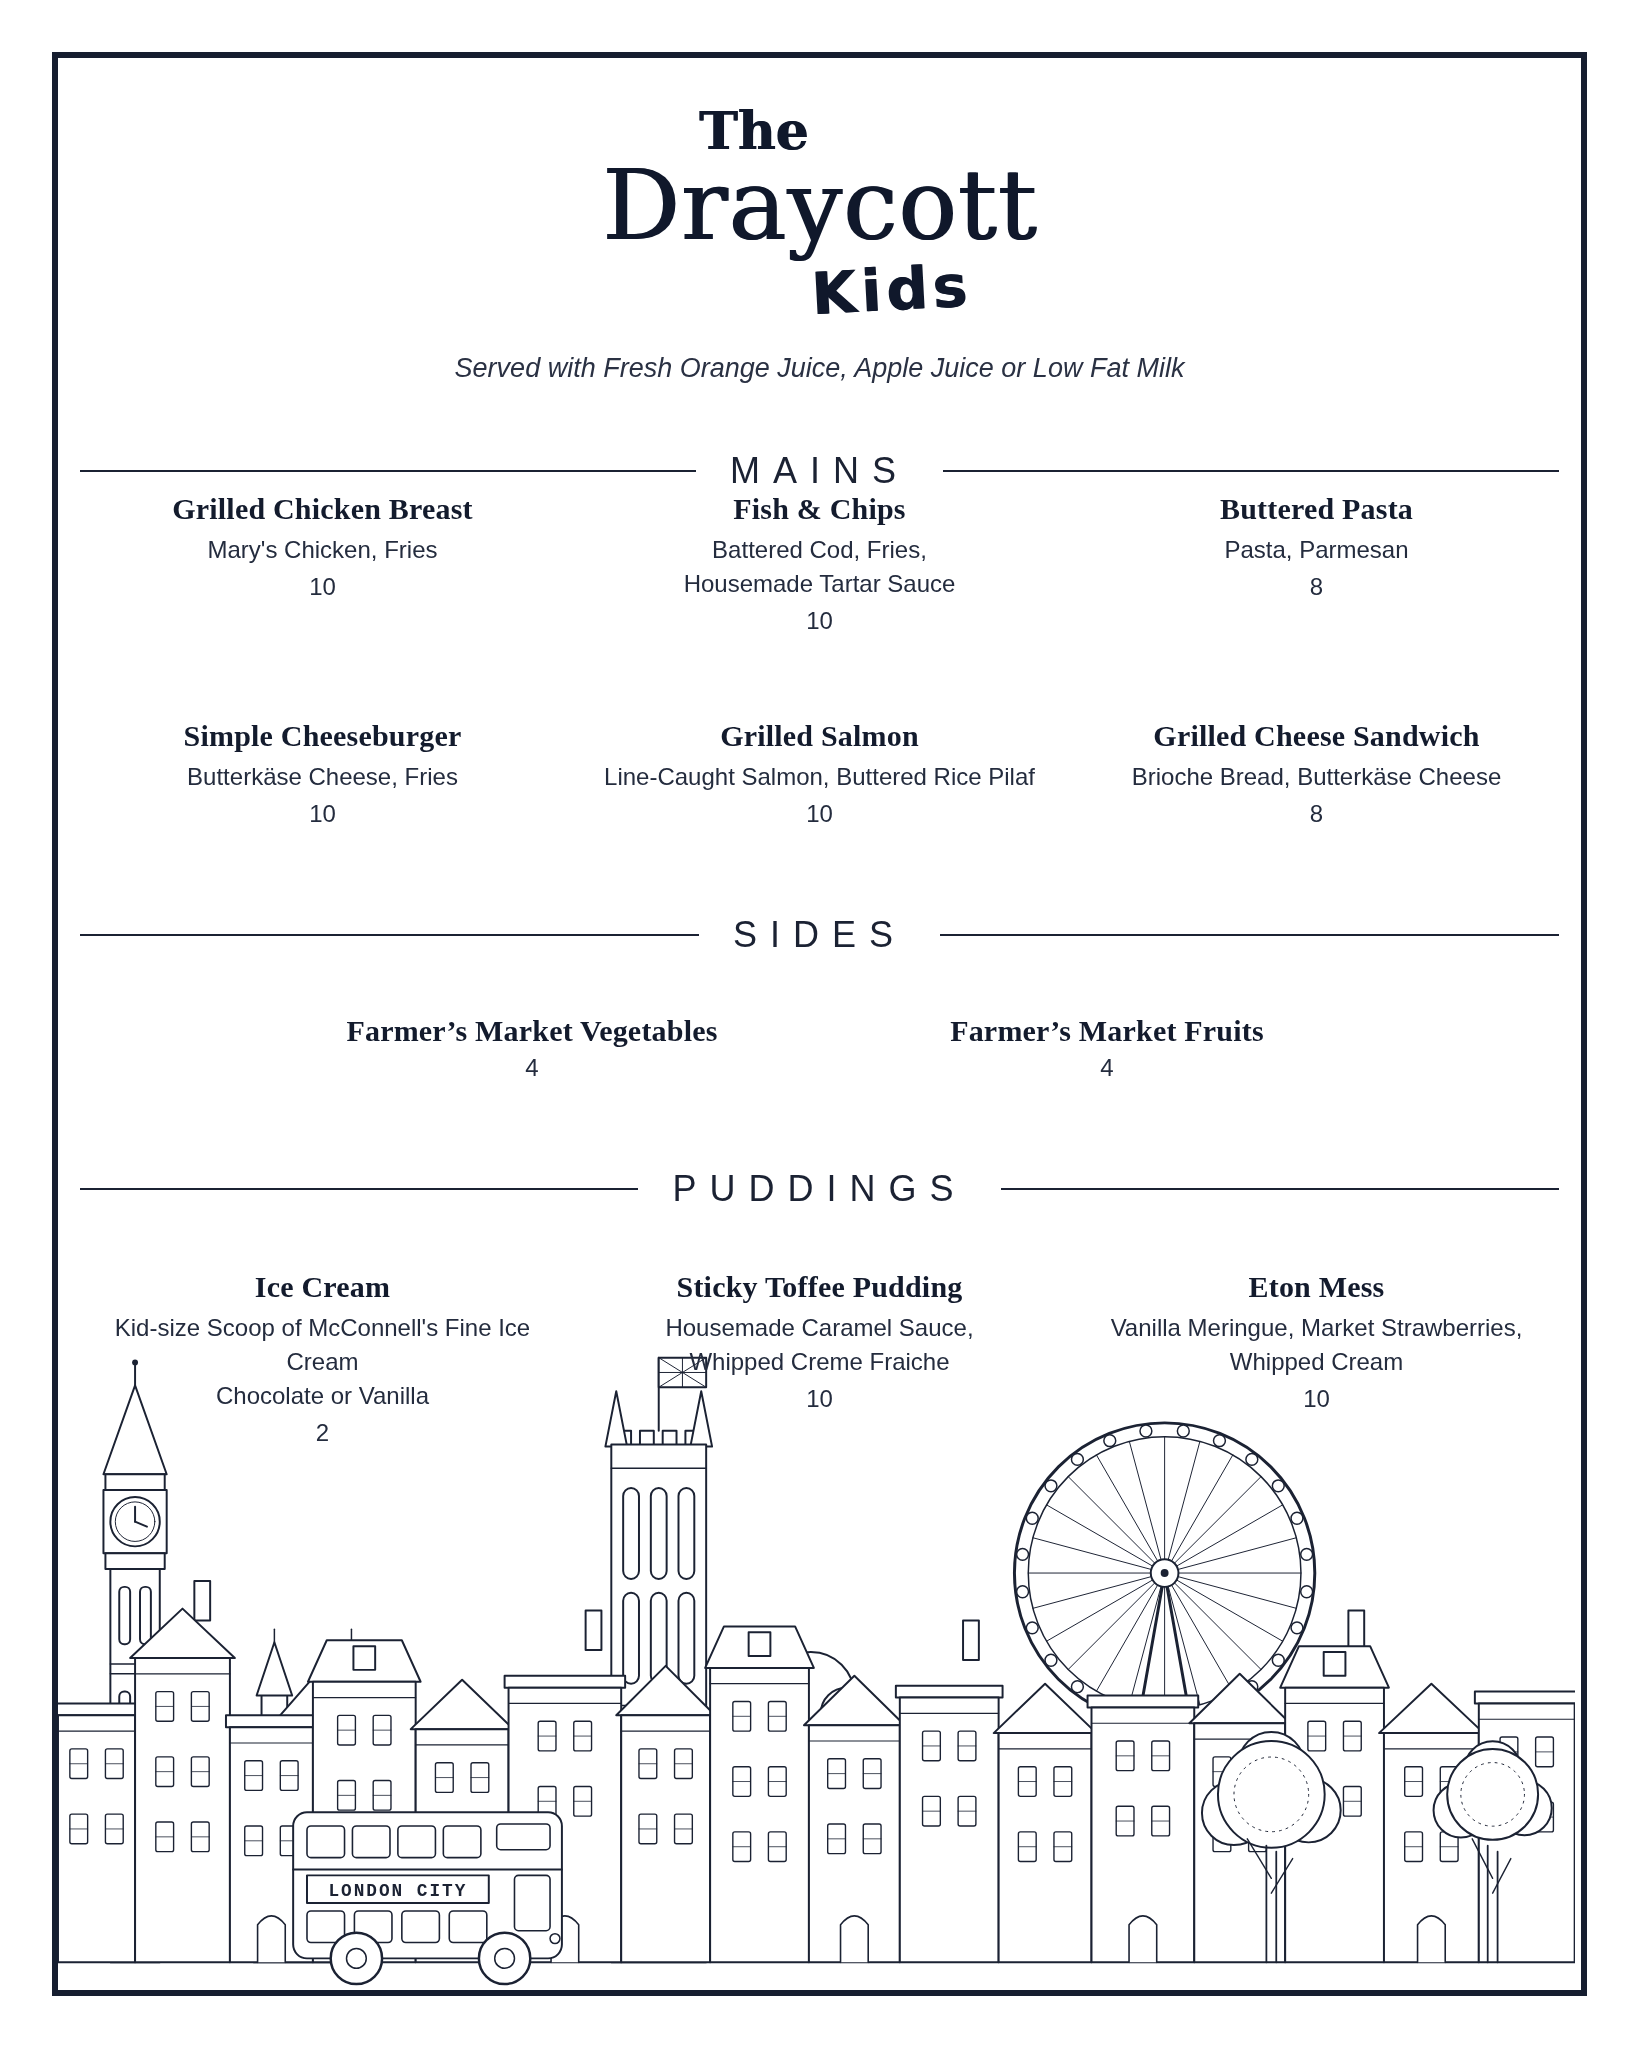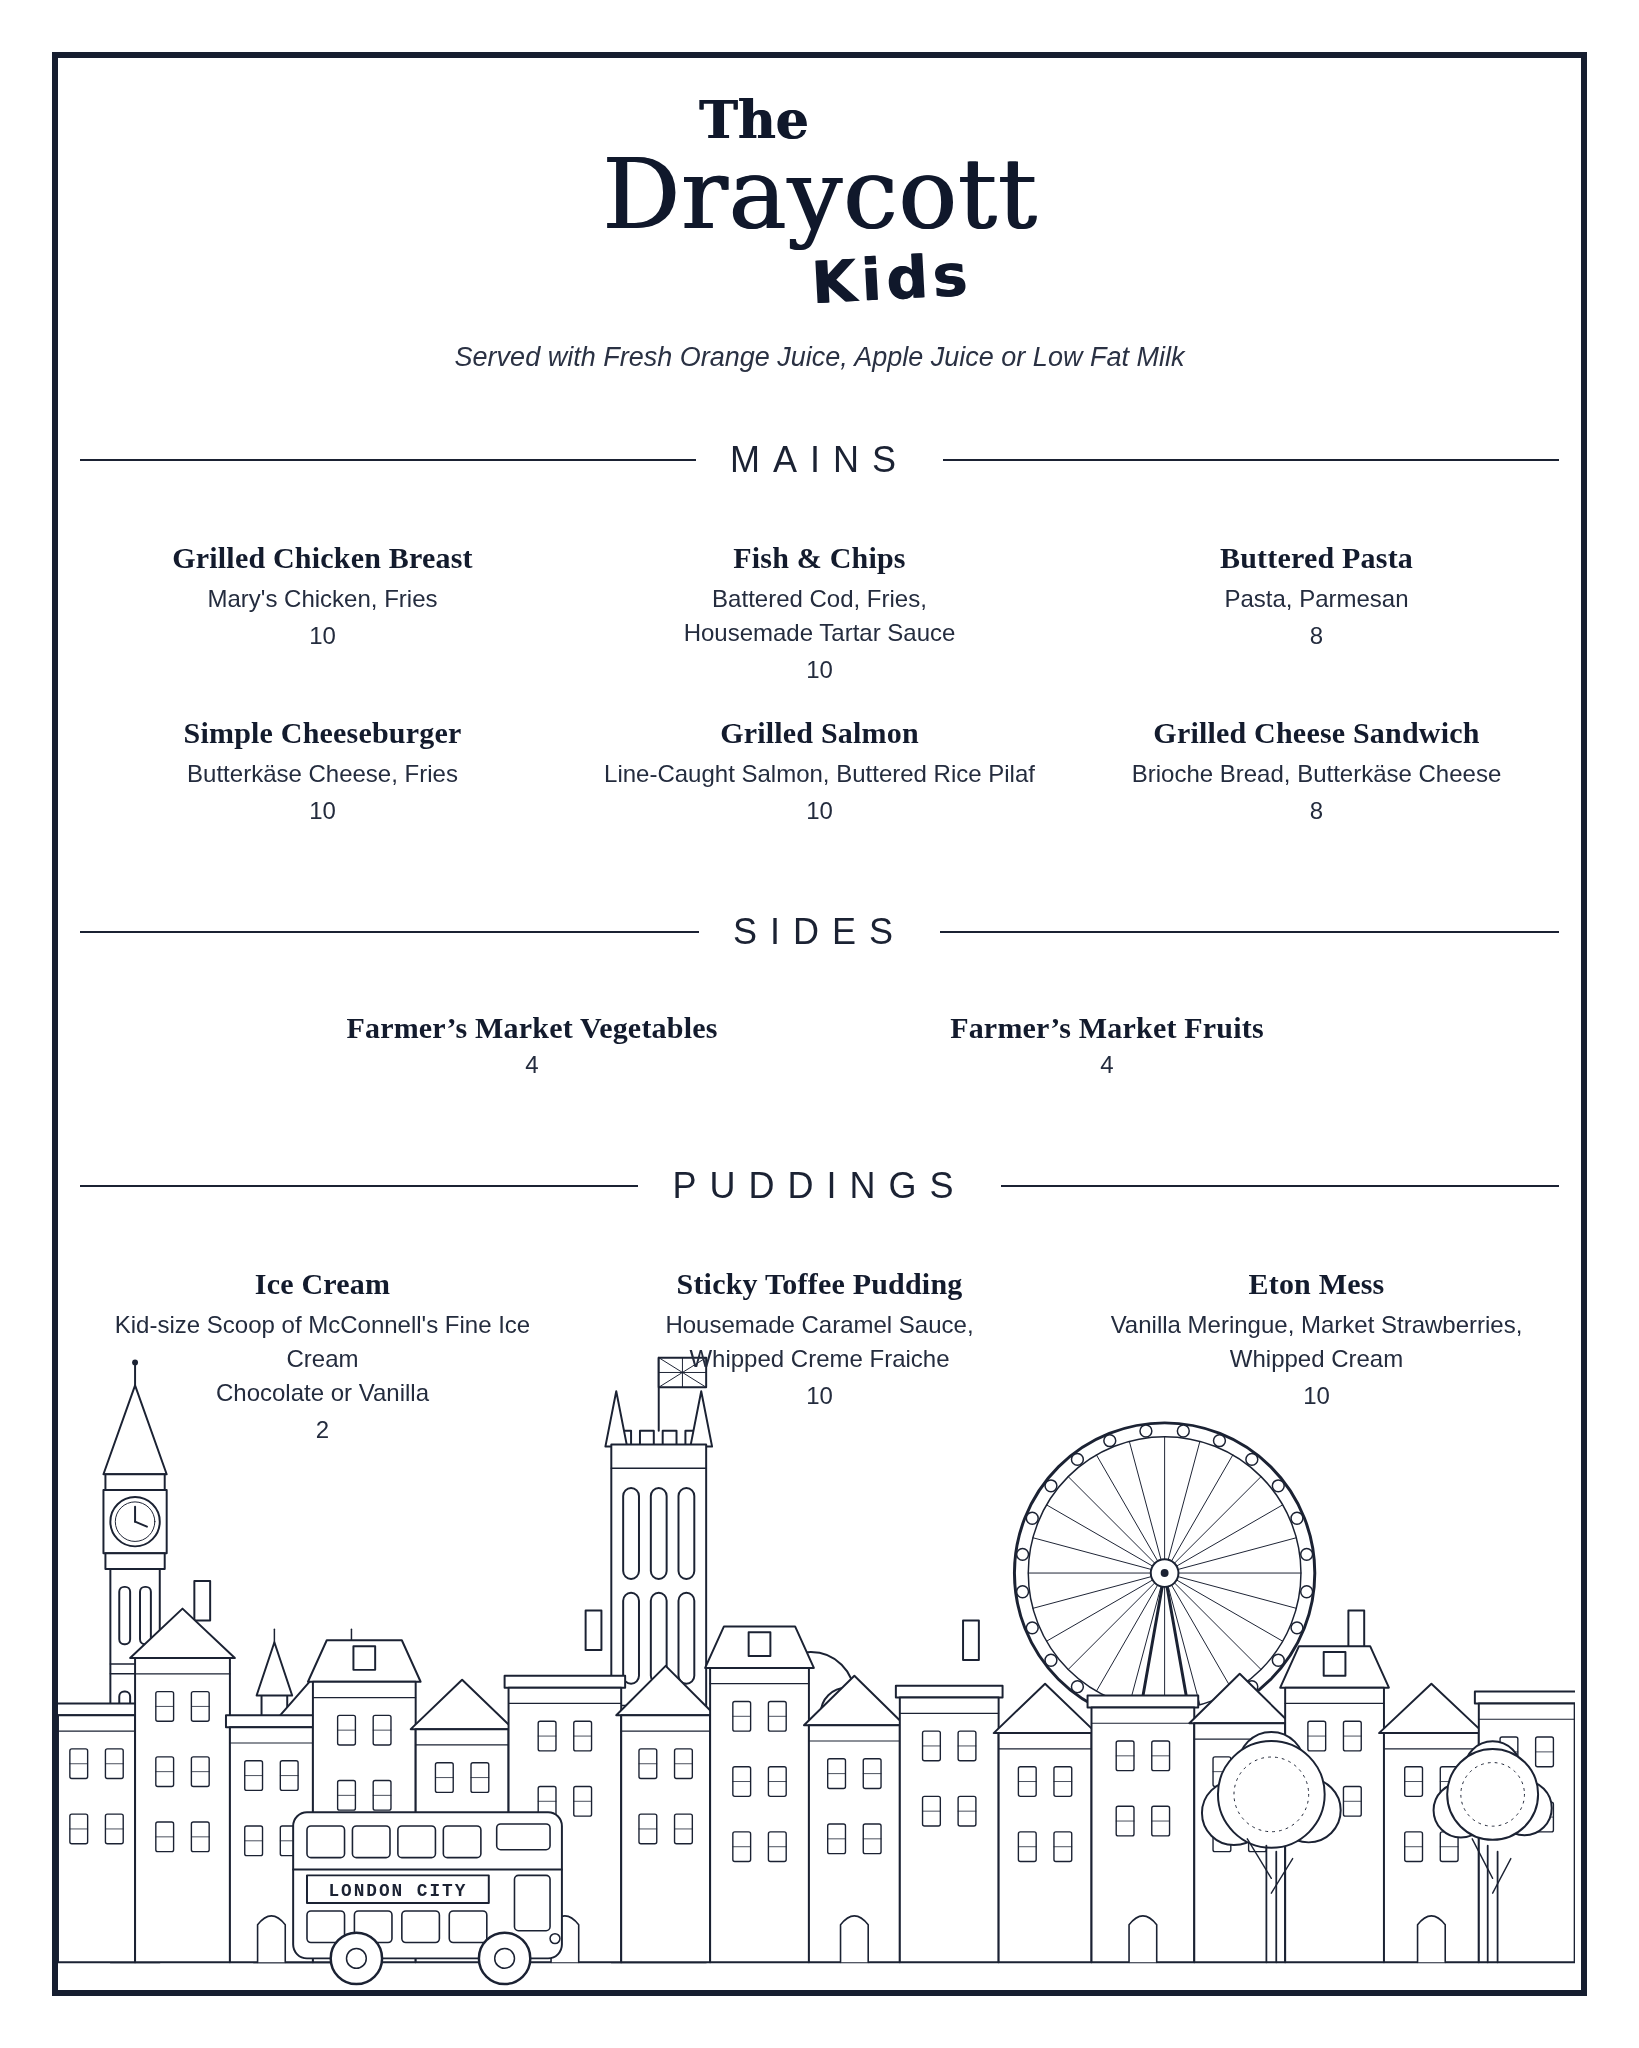--- a/index.html
+++ b/index.html
@@ -1,39 +1,39 @@
 <!DOCTYPE html>
 <html><head>
 <meta charset="utf-8">
 <style>
   html,body{margin:0;padding:0;background:#ffffff;}
   .page{position:relative;width:1639px;height:2048px;background:#fff;overflow:hidden;
         font-family:"Liberation Sans",sans-serif;color:#1b2233;}
   .frame{position:absolute;inset:52px;border:6px solid #161e30;pointer-events:none;z-index:5;}
-  .content{position:absolute;left:80px;right:80px;top:42px;text-align:center;z-index:2;}
+  .content{position:absolute;left:80px;right:80px;top:53px;text-align:center;z-index:2;}
 
   .logo-the{font-family:"DejaVu Serif",serif;font-weight:700;font-size:52px;line-height:1;
             margin-top:52px;transform:translateX(-66px);
             text-shadow:1px 0 0 currentColor;color:#10182b;}
   .logo-draycott{font-family:"DejaVu Serif",serif;font-weight:400;font-size:97px;line-height:1.02;
             margin-top:0px;letter-spacing:1px;text-shadow:1.6px 0 0 currentColor;color:#10182b;}
   .logo-kids{font-family:"DejaVu Sans",sans-serif;font-weight:800;font-size:58px;line-height:1.05;
             letter-spacing:5px;margin-top:4px;transform:translateX(72px) rotate(-3deg);
             text-shadow:1px 0 0 currentColor;color:#10182b;}
   .tagline{font-style:italic;font-size:27px;margin:32px 0 0;color:#2a3143;}
 
   .section-rule{display:flex;align-items:center;gap:34px;}
   .section-rule .rule{flex:1;height:0;border-top:2px solid #1b2233;}
   .section-label{font-size:36px;letter-spacing:13px;color:#1b2233;white-space:nowrap;}
   .rule-mains{margin-top:66px;}
   .rule-sides{margin-top:86px;align-items:center;}
   .rule-puddings{margin-top:86px;}
 
   .grid-3{display:grid;grid-template-columns:repeat(3,1fr);column-gap:12px;}
-  .grid-mains{margin-top:60px;row-gap:32px;}
+  .grid-mains{row-gap:84px;}
   .grid-sides{display:grid;grid-template-columns:repeat(2,1fr);width:1150px;margin:58px auto 9px;}
   .grid-puddings{margin-top:60px;}
 
   .menu-item h3{font-family:"Liberation Serif","DejaVu Serif",serif;font-weight:700;font-size:30px;
                 margin:0;color:#131b2d;letter-spacing:0.2px;}
   .menu-item .desc{font-size:24px;line-height:1.42;margin:7px 0 0;white-space:pre-line;color:#242c3e;}
   .menu-item .desc:empty{display:none;}
   .menu-item .price{font-size:24px;margin-top:6px;color:#242c3e;}
 
   .skyline{position:absolute;left:58px;right:58px;bottom:58px;height:662px;z-index:1;}

